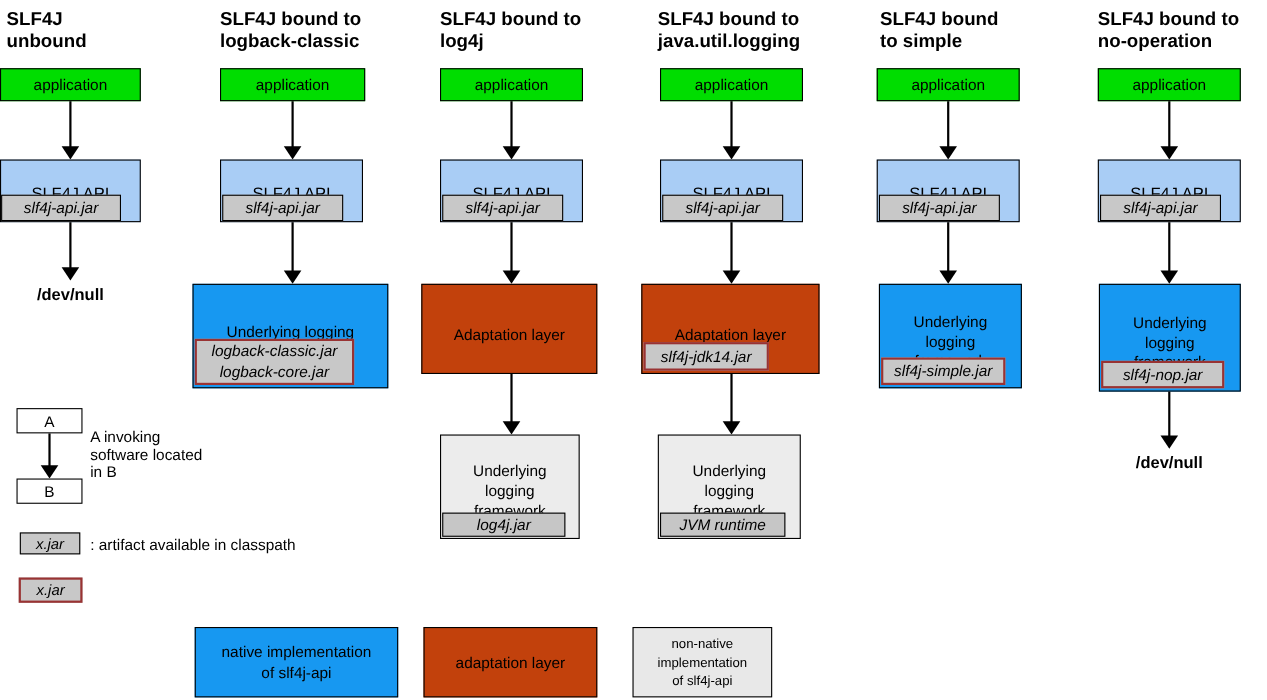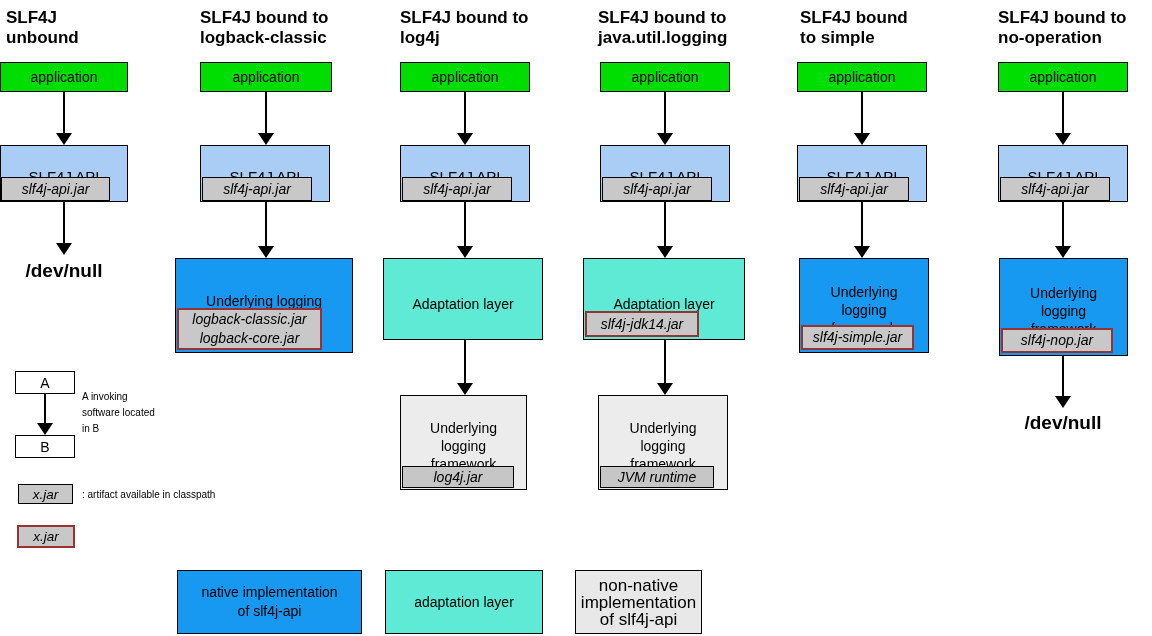--- a/index.html
+++ b/index.html
@@ -14,42 +14,42 @@
   }
   .box {
     position:absolute; box-sizing:border-box; border:1px solid #000;
     display:flex; align-items:center; justify-content:center; text-align:center;
     font-size:14px; line-height:18px;
   }
   .box.topalign { align-items:center; }
   .green  { background:#00dd00; }
   .lblue  { background:#a9cdf5; }
   .blue   { background:#1798f1; }
-  .teal   { background:#5eead4; }
+  .teal   { background:#c2410c; }
   .lgray  { background:#ececec; }
   .egray  { background:#e8e8e8; }
   .jar {
     position:absolute; box-sizing:border-box; background:#c8c8c8;
     border:1px solid #000; display:flex; align-items:center; justify-content:center;
     font-style:italic; font-size:14px; line-height:19px; text-align:center;
   }
   .jar.binding { border:2px solid #993333; }
   .jar.darker { background:#c6c6c6; }
   .arrow { position:absolute; width:16px; }
   .arrow .shaft { position:absolute; left:7px; top:0; bottom:11px; width:2px; background:#000; }
   .arrow .head {
     position:absolute; left:0; bottom:0; width:0; height:0;
     border-left:8px solid transparent; border-right:8px solid transparent;
     border-top:12px solid #000;
   }
-  .devnull { position:absolute; font-weight:bold; font-size:19px; text-align:center; }
-  .legend-caption { position:absolute; font-size:10px; line-height:16px; white-space:pre-line; }
+  .devnull { position:absolute; font-weight:bold; font-size:15px; text-align:center; }
+  .legend-caption { position:absolute; font-size:14px; line-height:16px; white-space:pre-line; }
   .whitebox { background:#ffffff; }
   .keybox { font-size:14px; line-height:19px; }
-  .keybox.small { font-size:17px; line-height:17px; }
+  .keybox.small { font-size:12px; line-height:17px; }
   i { font-style:normal; }
 </style>
 </head>
 <body>
 
 <div id="canvas">
 
   <div class="title" style="left:6px;top:8px">SLF4J
 unbound</div>
   <div class="box green" style="left:0px;top:62px;width:128px;height:30px">

